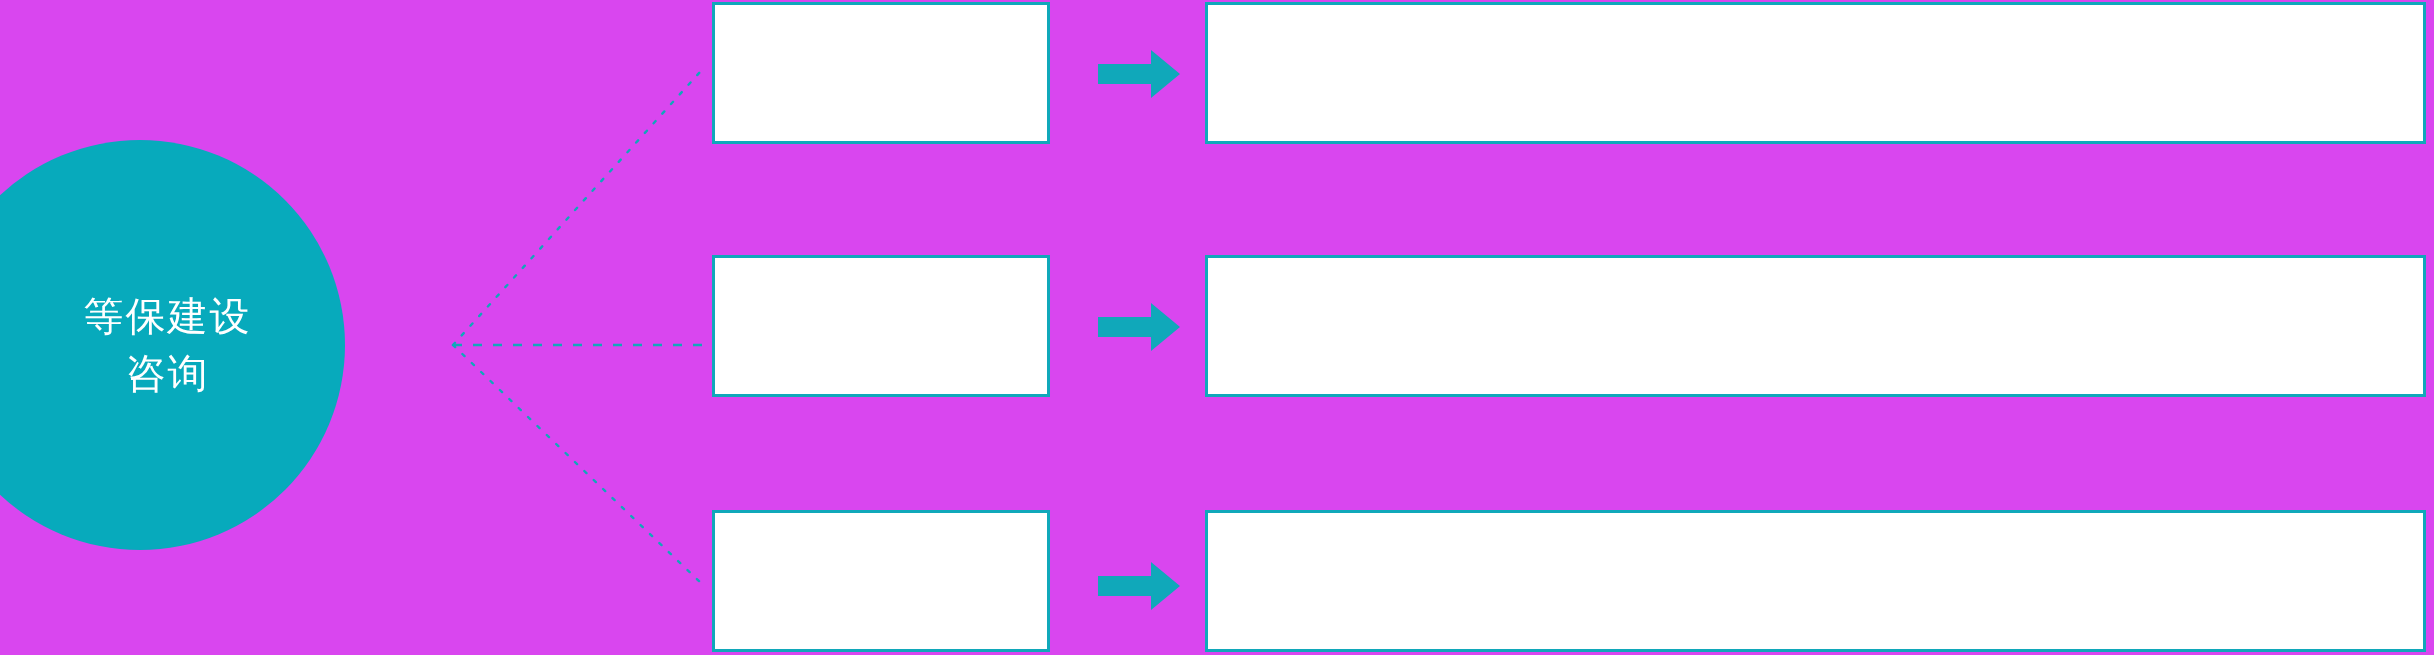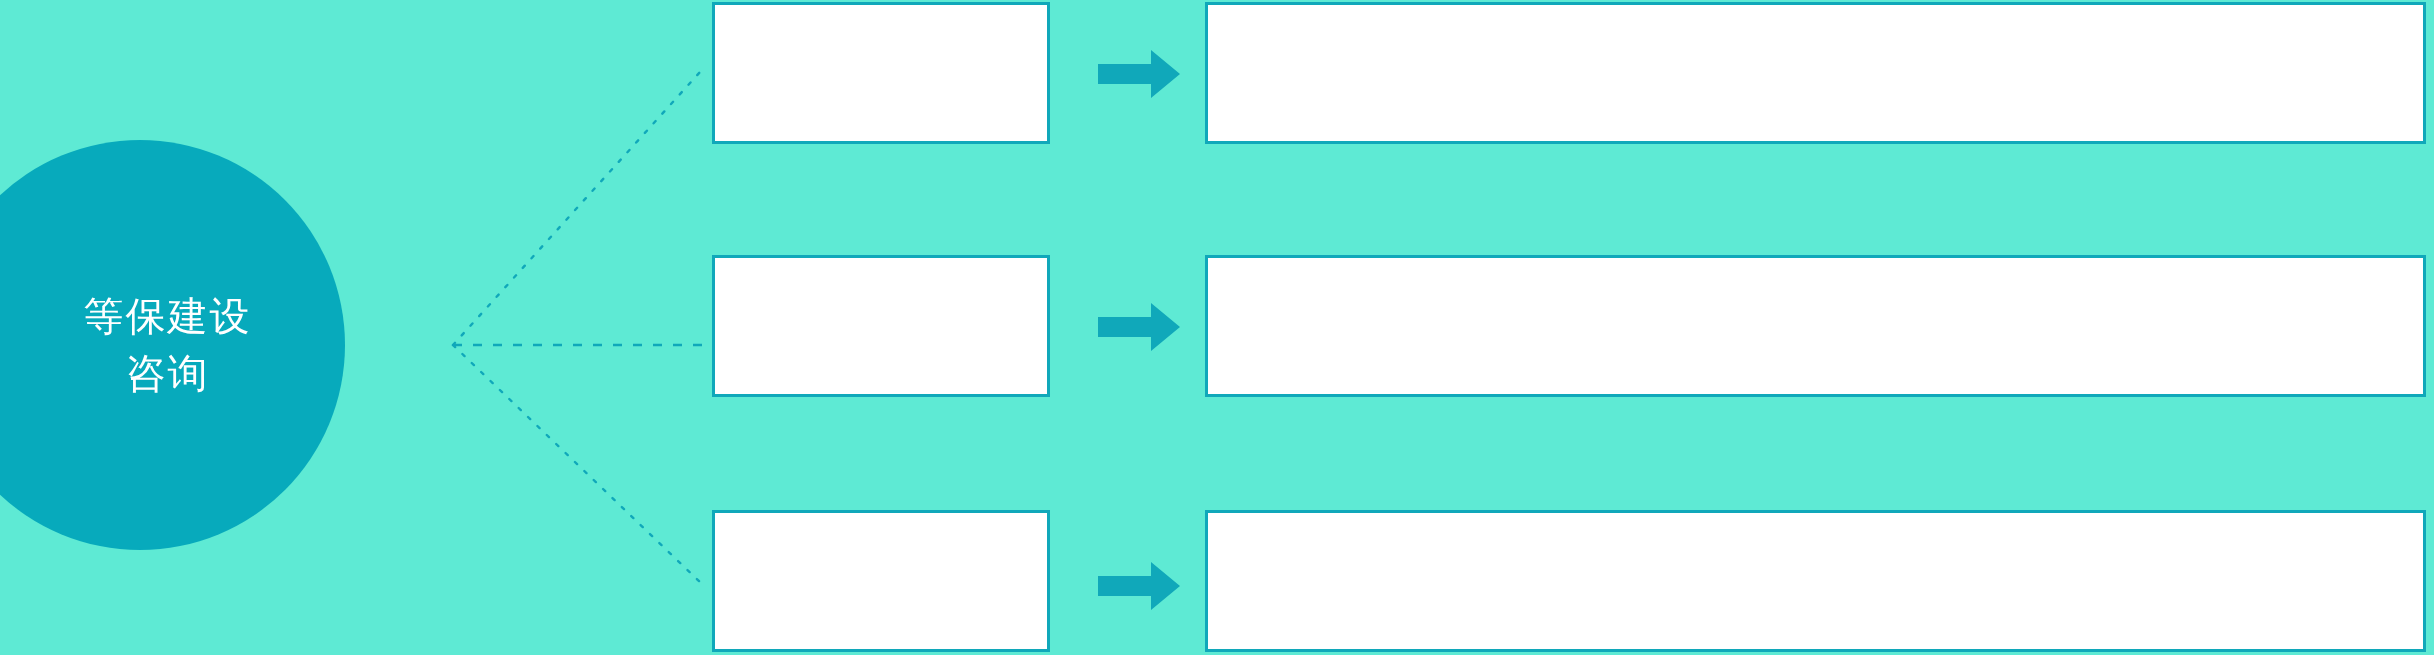--- a/index.html
+++ b/index.html
@@ -7,21 +7,21 @@
     padding: 0;
     background: #ffffff;
   }
   body {
     font-family: "Liberation Sans", sans-serif;
   }
   #canvas {
     position: relative;
     width: 2434px;
     height: 655px;
-    background: #5eead4;
+    background: #d946ef;
     overflow: hidden;
   }
 
   
   .hub {
     position: absolute;
     left: -65px;
     top: 140px;
     width: 410px;
     height: 410px;

